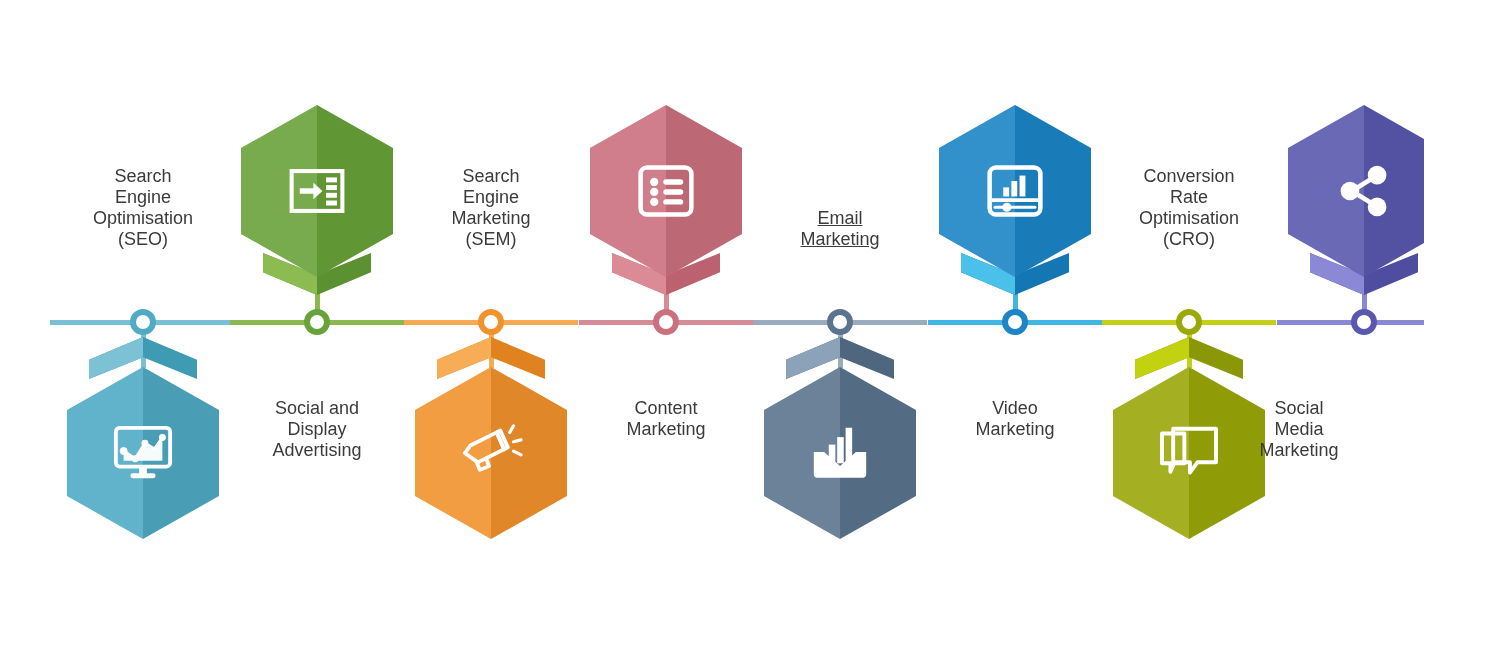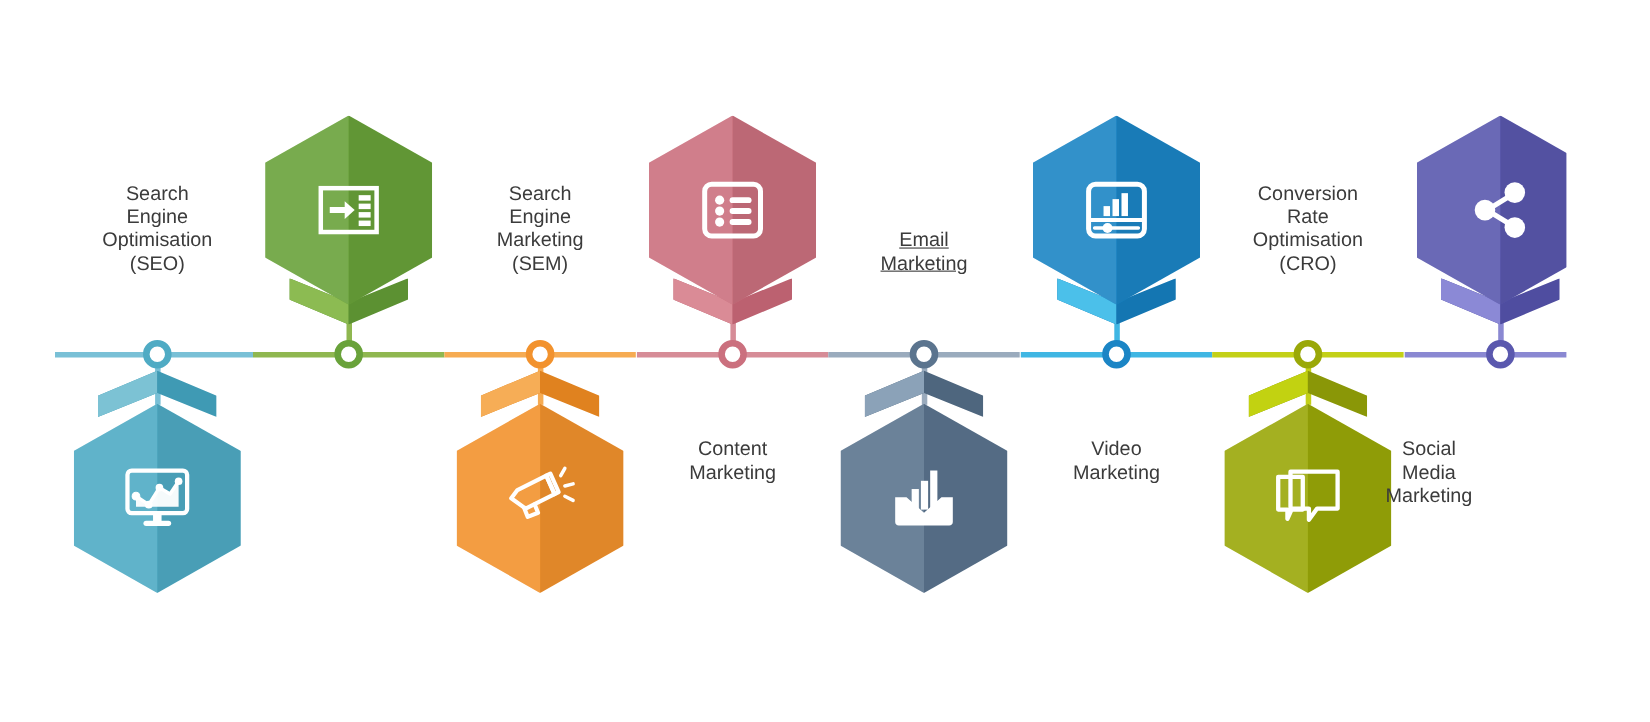--- a/index.html
+++ b/index.html
@@ -150,20 +150,23 @@
       <path d="M13 32 L31 32" stroke="#fff" stroke-width="6" stroke-linecap="butt"></path>
       <path d="M28 23 L38 32 L28 41 Z" fill="#fff"></path>
       <rect x="42" y="17" width="12" height="5.5" fill="#fff"></rect>
       <rect x="42" y="25.5" width="12" height="5.5" fill="#fff"></rect>
       <rect x="42" y="34" width="12" height="5.5" fill="#fff"></rect>
       <rect x="42" y="42.5" width="12" height="5.5" fill="#fff"></rect>
     </svg>
       </div>
     </div>
     <div class="node" style="left: 304px; border: 6px solid rgb(105, 162, 58);"></div>
+    <div class="label" style="left: 232px; color: rgb(59, 59, 59); top: 398px;">Social and
+Display
+Advertising</div>
     <div class="stem" style="left: 489px; background: rgb(246, 171, 82); top: 320px; height: 48px;"></div>
     <div class="chev up" style="left: 437px; top: 337px;">
       <div class="band dark" style="background: rgb(224, 130, 31);"></div>
       <div class="band light" style="background: rgb(246, 173, 86);"></div>
     </div>
     <div class="hex" style="left: 415px; top: 367px; background: rgb(242, 146, 45);">
       <div class="facet-left"></div>
       <div class="facet-right"></div>
       <div class="glyph">
     <svg width="64" height="60" viewBox="0 0 68 64" fill="none">

